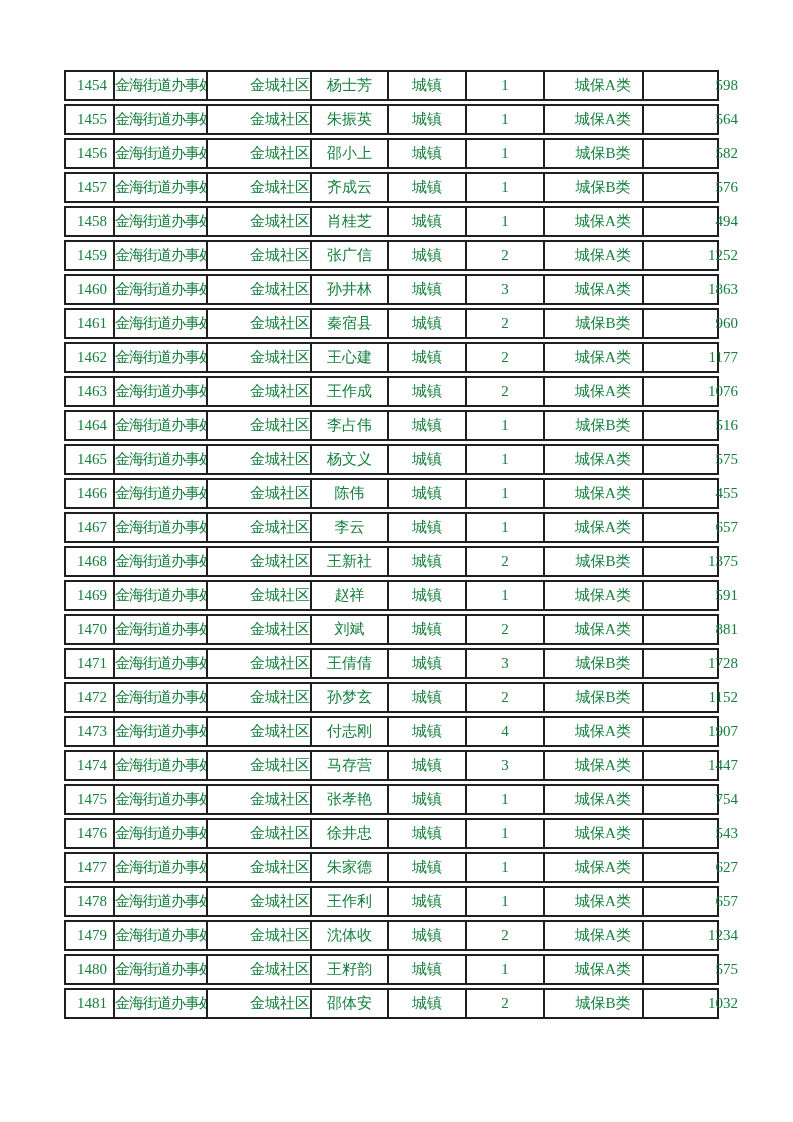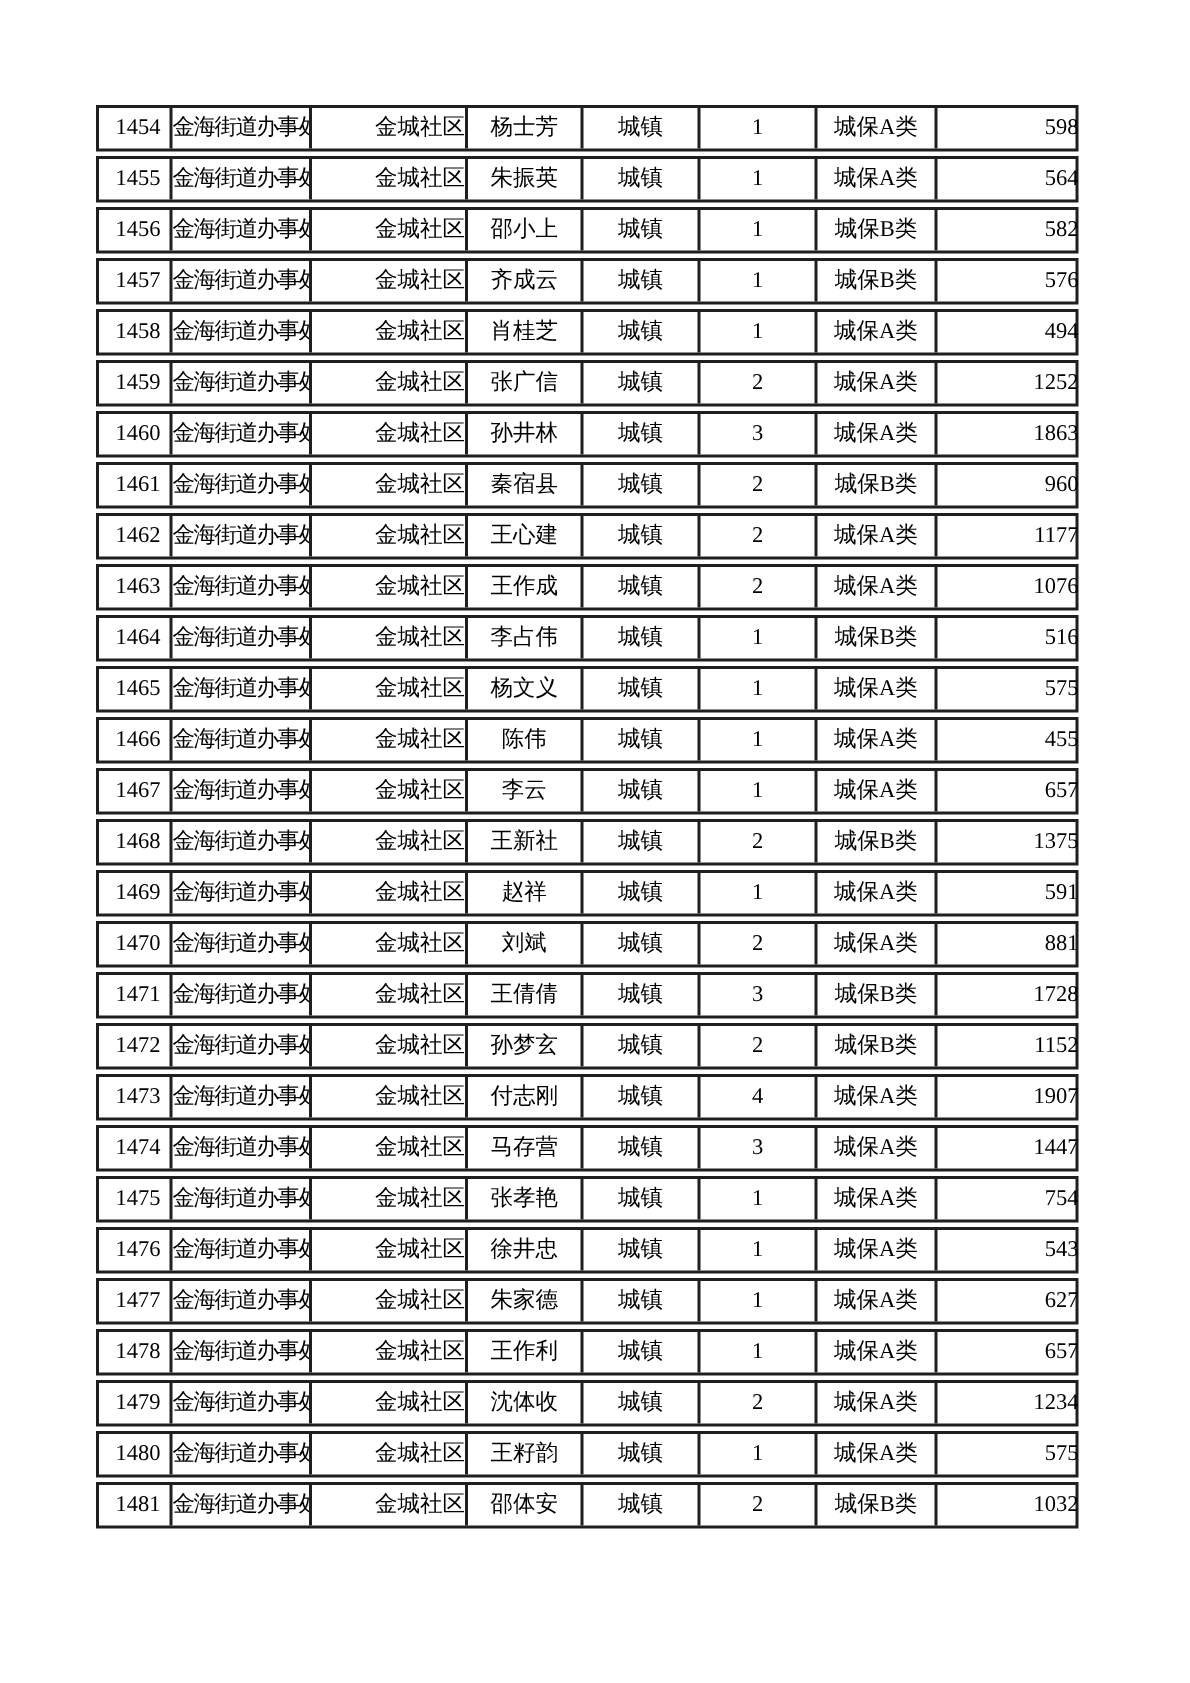--- a/index.html
+++ b/index.html
@@ -7,21 +7,21 @@
     padding: 0;
     background: #ffffff;
   }
   .page {
     position: relative;
     width: 793px;
     height: 1122px;
     background: #ffffff;
     overflow: hidden;
     font-family: "Liberation Serif", "DejaVu Serif", serif;
-    color: #000000;
+    color: #15803d;
   }
   .sheet-table {
     position: absolute;
     left: 64px;
     top: 70px;
     width: 655px;
   }
   .sheet-row {
     box-sizing: border-box;
     width: 655px;
@@ -40,21 +40,21 @@
     white-space: nowrap;
     flex: 0 0 auto;
   }
   .cell.sep { border-right: 2px solid #1f1f1f; }
   .c-no       { width: 49px;  text-align: right; padding-right: 6px; }
   .c-office   { width: 93px;  text-align: center; letter-spacing: -1px; }
   .c-community{ width: 104px; text-align: right; }
   .c-name     { width: 77px;  text-align: center; }
   .c-type     { width: 78px;  text-align: center; }
   .c-count    { width: 78px;  text-align: center; }
-  .c-category { width: 80px;  text-align: center; }
+  .c-category { width: 80px;  text-align: center; margin-left: 19px; }
   .c-amount   { width: 94px;  text-align: right; }
 </style>
 </head>
 <body>
 
 <div class="page">
   <div class="sheet-table">
 
   <div class="sheet-row">
       <div class="cell c-no sep">1454</div>

